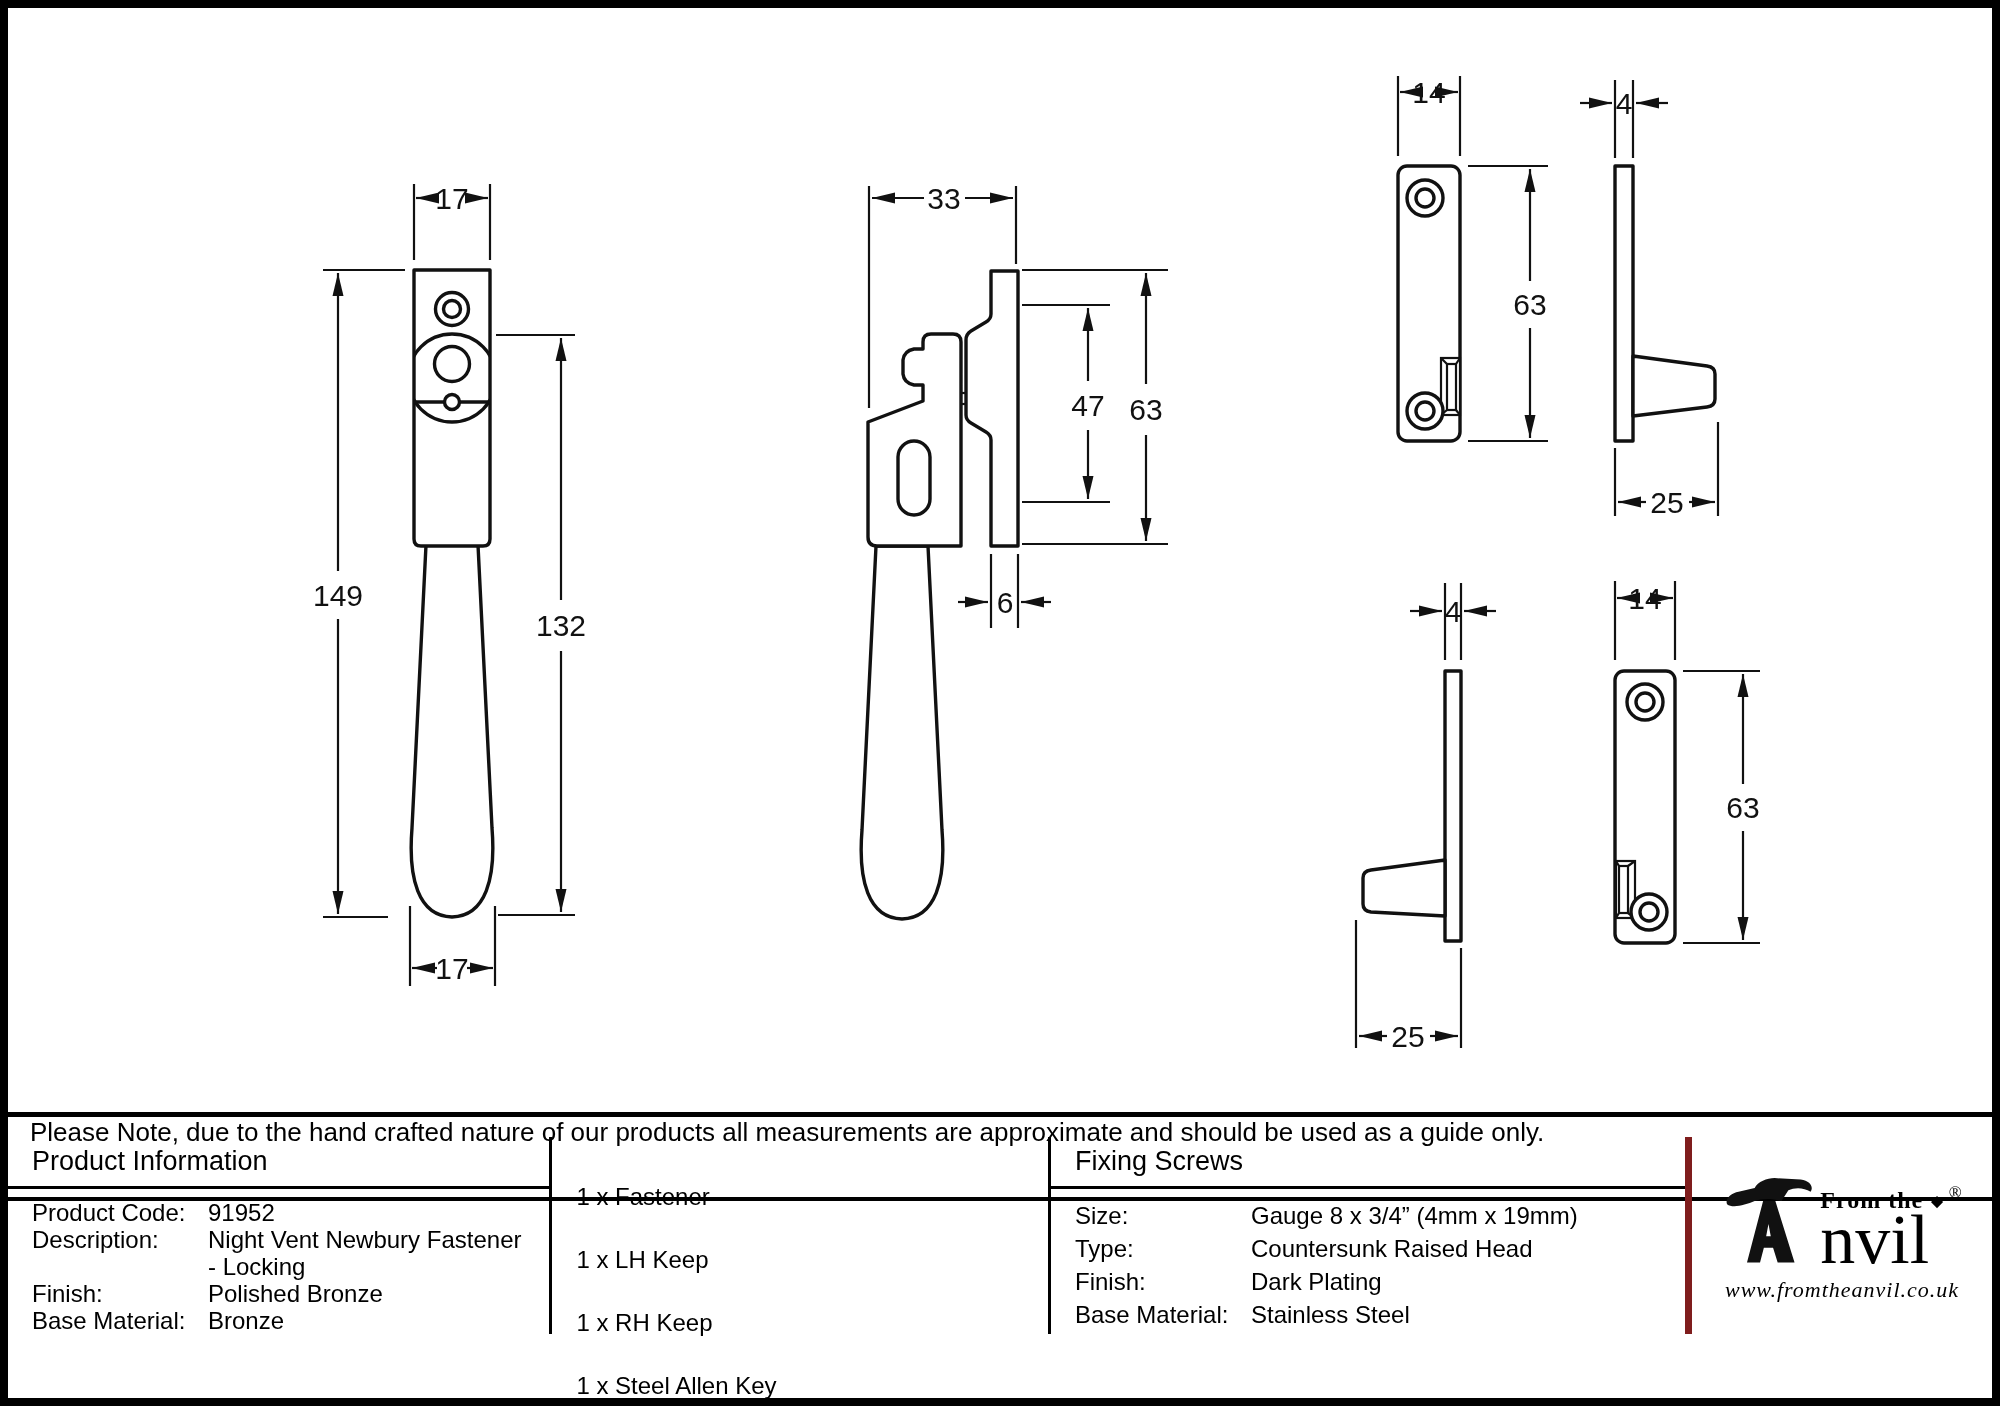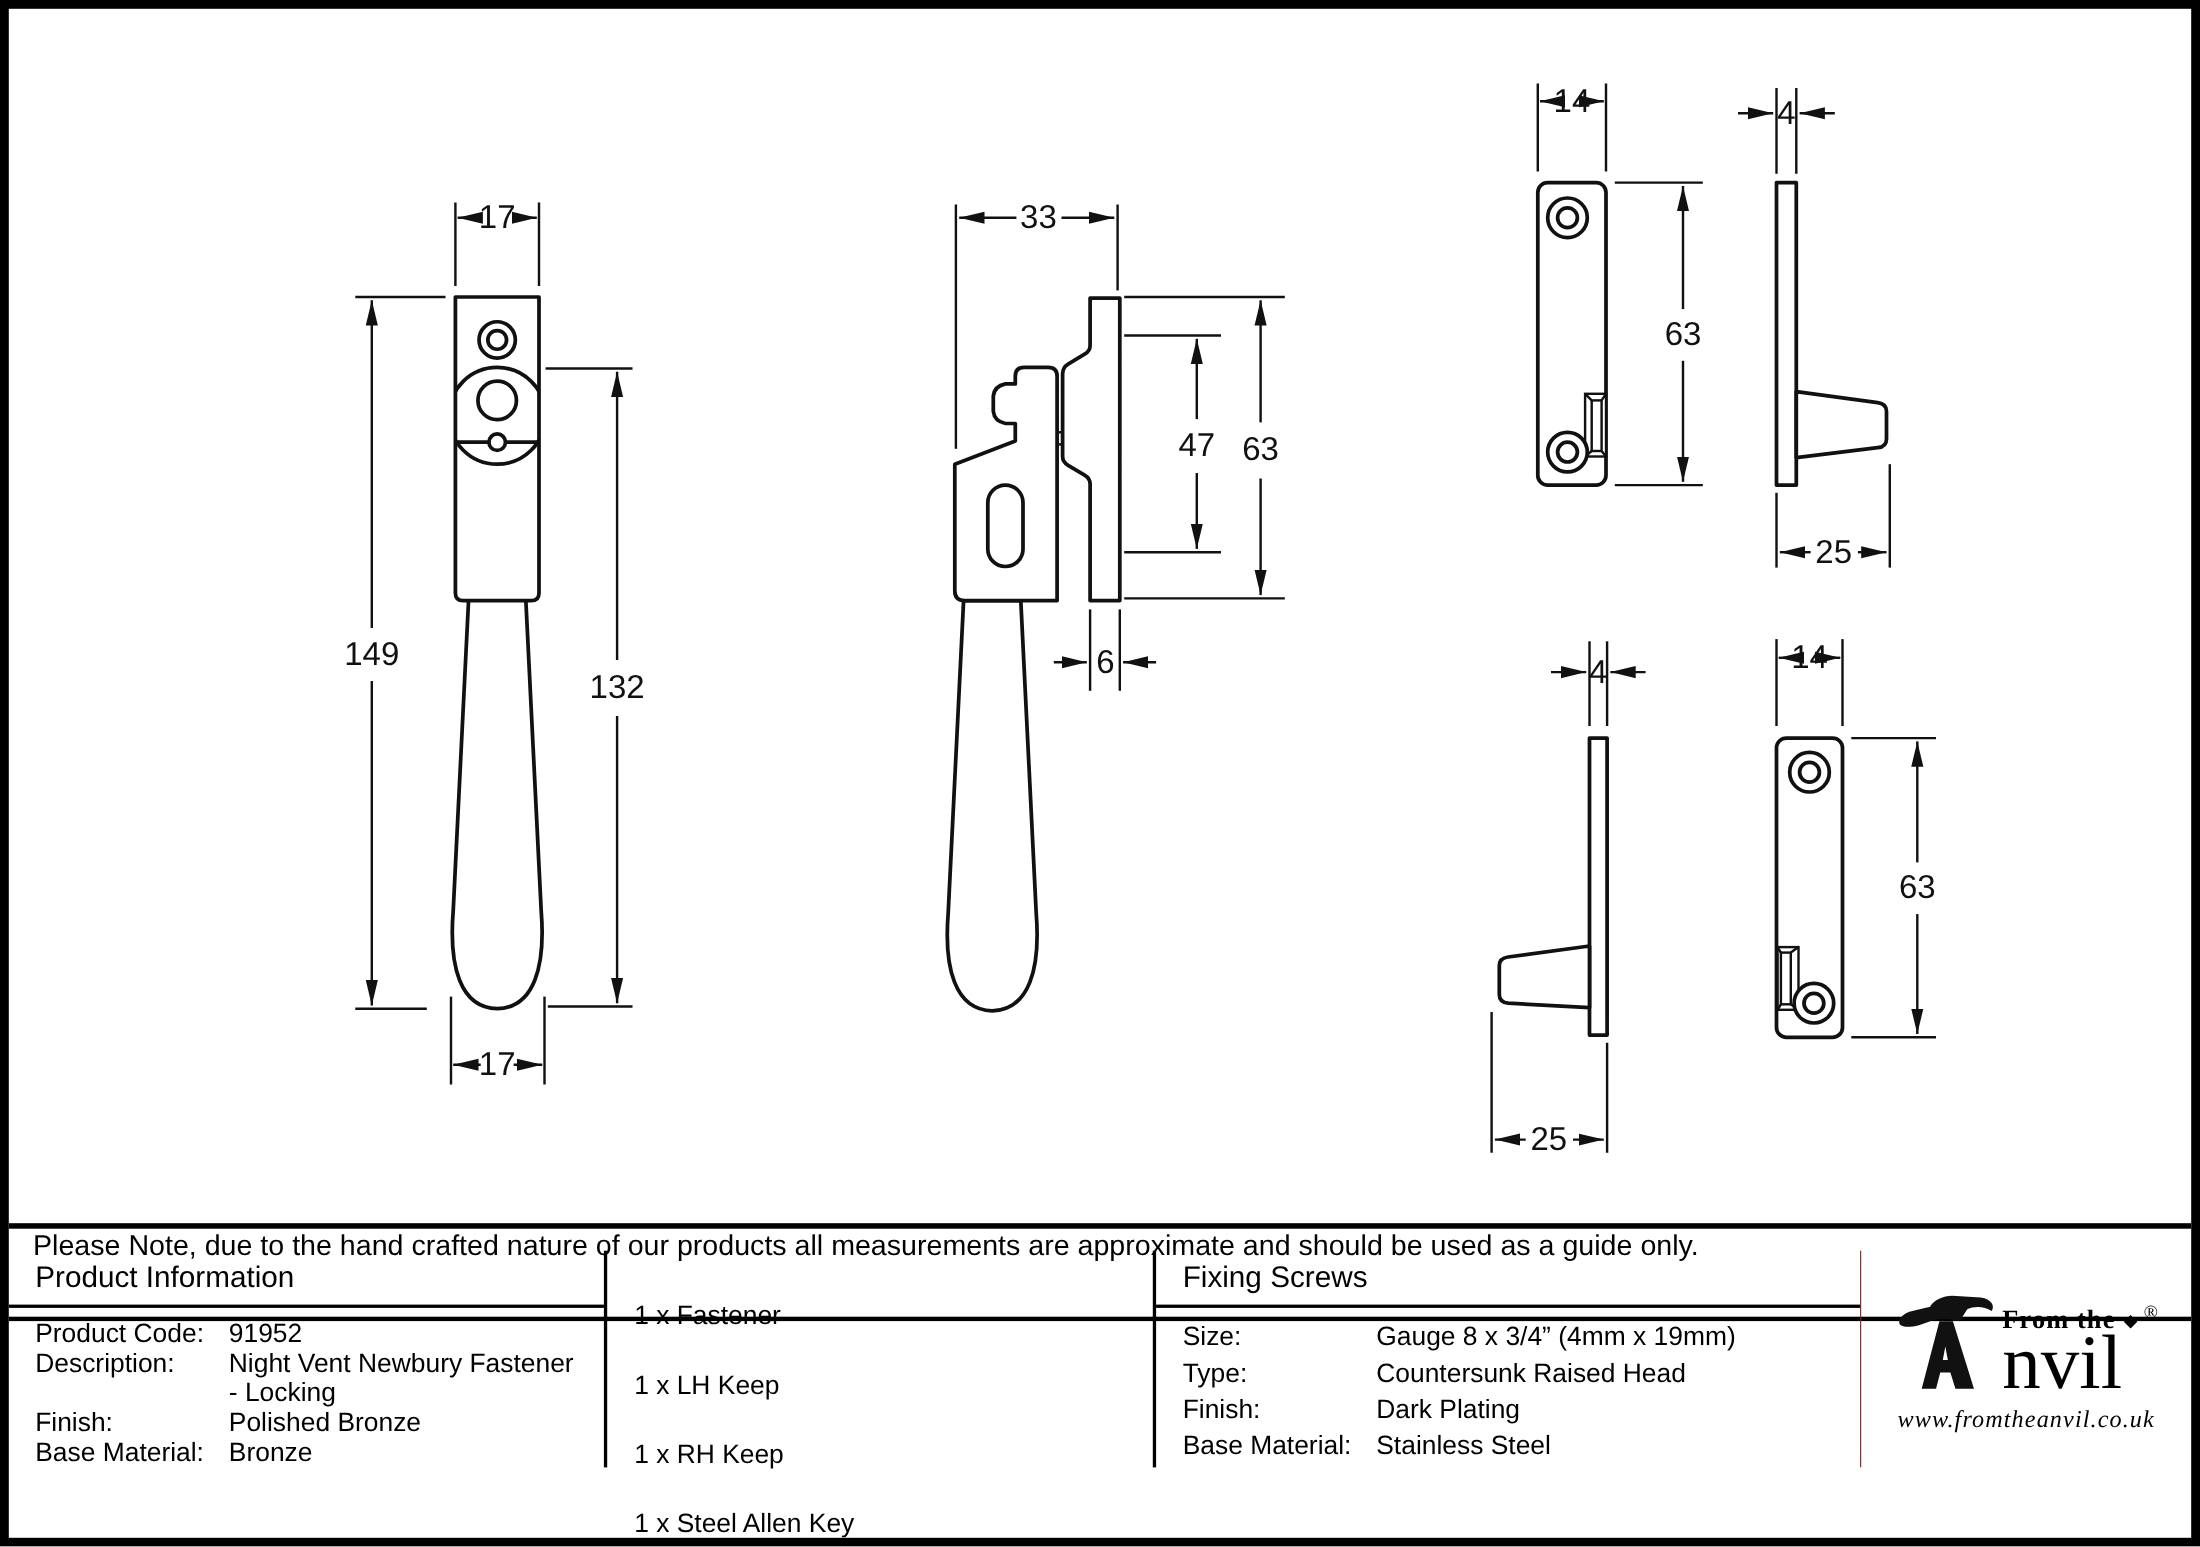--- a/index.html
+++ b/index.html
@@ -16,21 +16,21 @@
   .dim{stroke:#111;stroke-width:2.2;fill:none;}
   .note-row{
     position:absolute;left:0;top:1104px;width:1984px;height:89px;box-sizing:border-box;
     border-top:5px solid #000;border-bottom:4px solid #000;
     display:flex;align-items:flex-start;padding-left:22px;font-size:26px;
   }
   .info-table{position:absolute;left:0;top:1129px;width:1984px;height:197px;display:flex;}
   .col{box-sizing:border-box;height:100%;}
   .col-product{width:570px;border-right:3px solid #000;}
   .col-pack{width:522px;border-right:3px solid #000;}
-  .col-screws{width:671px;border-right:1px solid #7f1d1d;}
+  .col-screws{width:671px;border-right:7px solid #7f1d1d;}
   .col-logo{flex:1;display:flex;align-items:center;justify-content:center;}
   .col-header{height:52px;box-sizing:border-box;border-bottom:3px solid #000;
     display:flex;align-items:center;padding-left:24px;font-size:27px;}
   .col-body{padding:10px 0 0 24px;font-size:24px;}
   .kv-row{display:flex;line-height:27px;}
   .kv-label{width:176px;flex:none;}
   .kv-value{flex:1;padding-right:8px;}
   .col-screws .kv-row{line-height:33px;}
   .pack-item{line-height:27px;margin-top:36px;}
   

